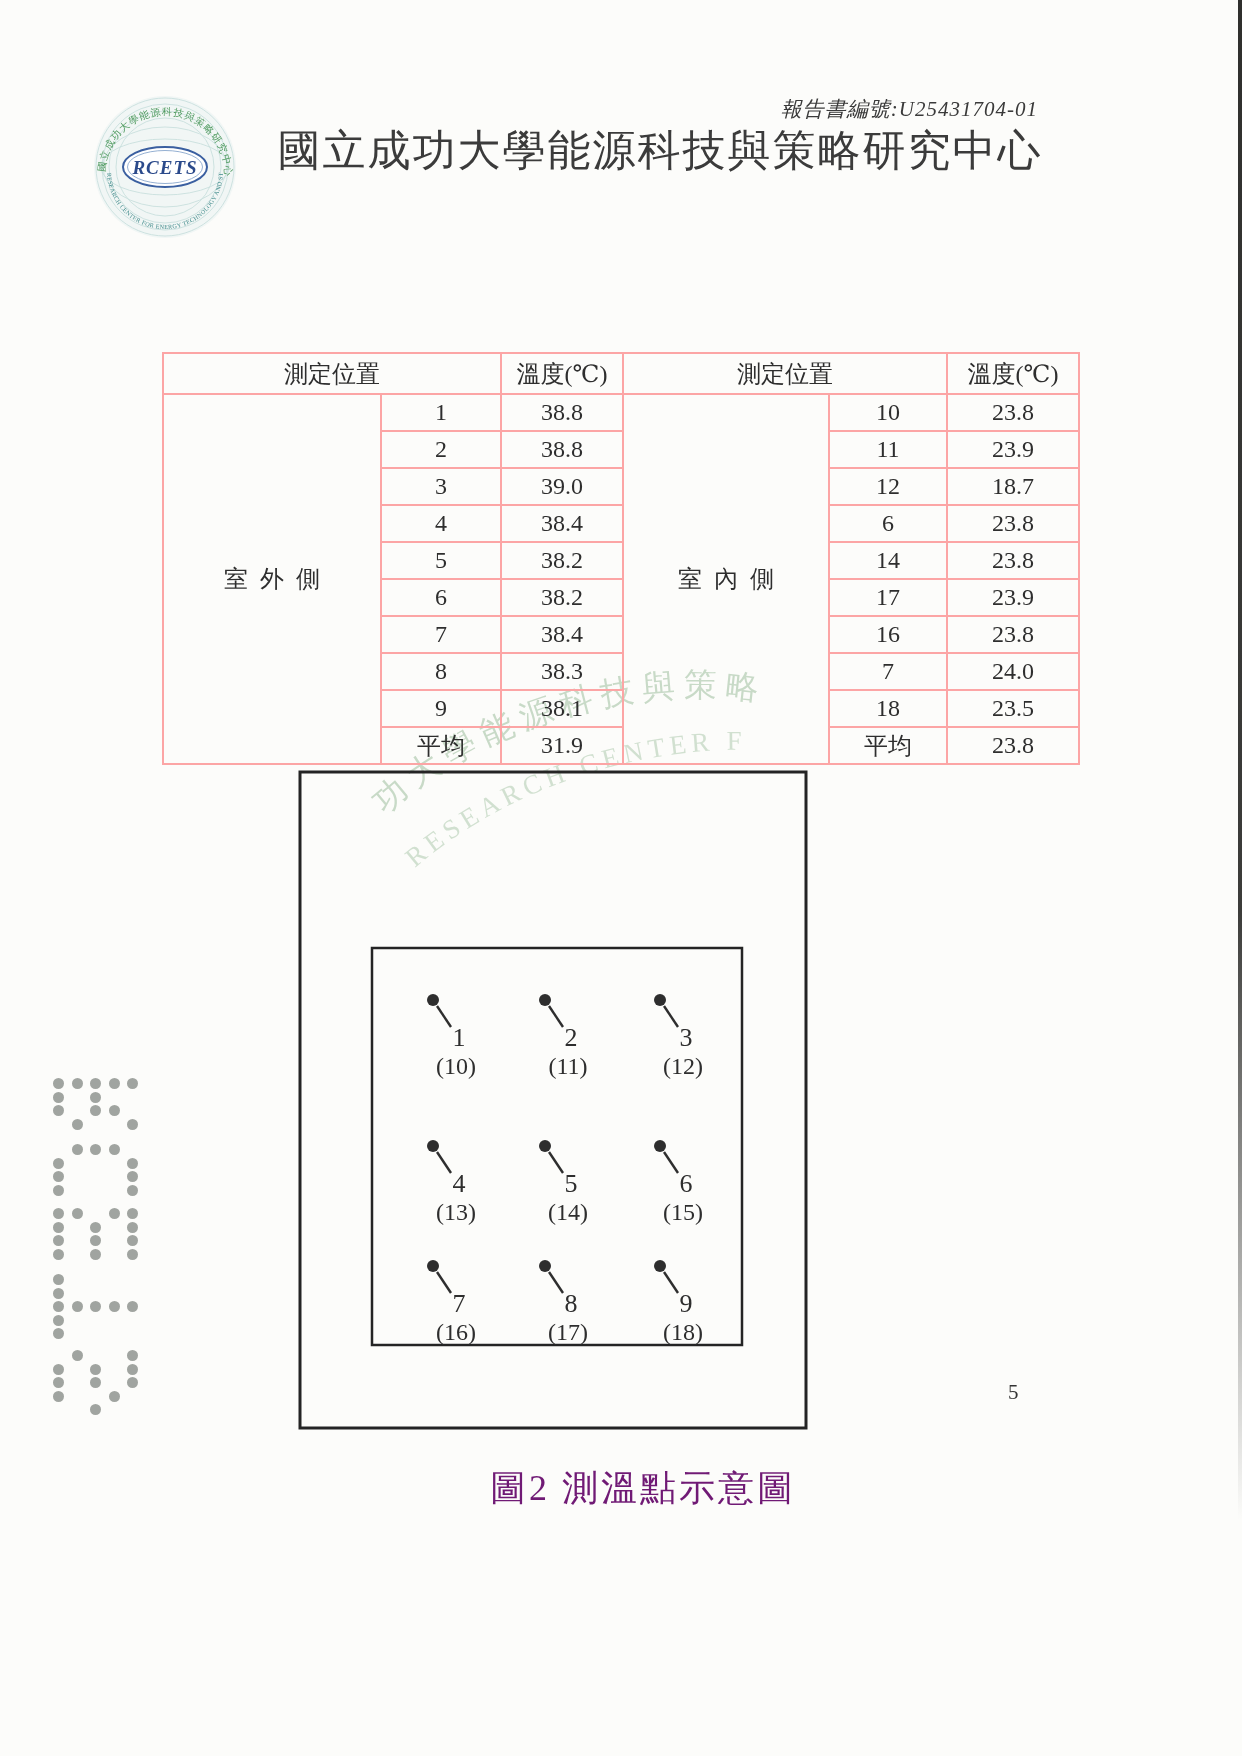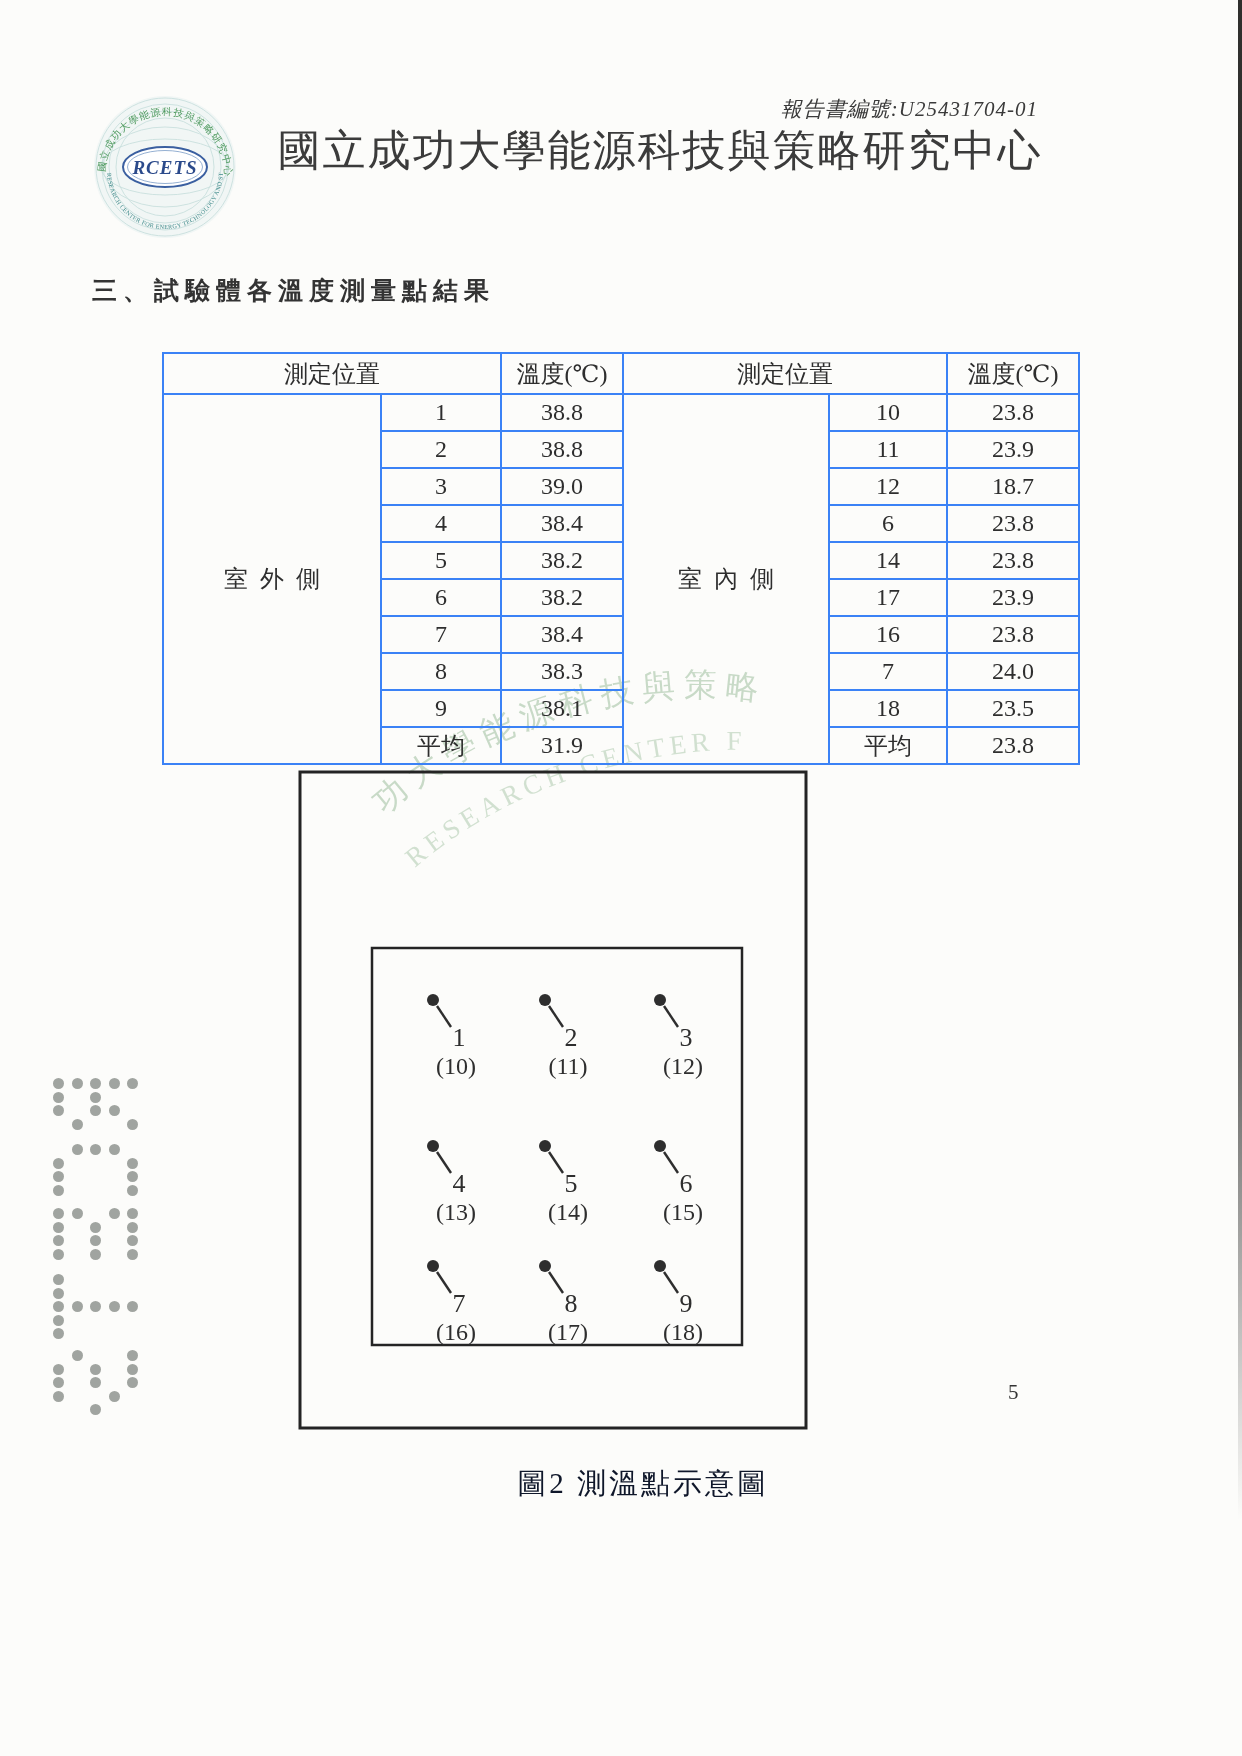--- a/index.html
+++ b/index.html
@@ -24,31 +24,31 @@
   .section-heading {
     position:absolute; left:92px; top:274px;
     font-size:25px; font-weight:700; letter-spacing:6px; color:#333;
   }
   .wm { position:absolute; left:0; top:0; pointer-events:none; }
   .data-table {
     position:absolute; left:162px; top:352px; width:916px;
     border-collapse:collapse; table-layout:fixed;
   }
   .data-table th, .data-table td {
-    border:2px solid #3b82f6; text-align:center; vertical-align:middle;
+    border:2px solid #fca5a5; text-align:center; vertical-align:middle;
     font-size:24px; font-weight:400; color:#2e2e2e; background:transparent;
   }
   .data-table th { height:41px; }
   .data-table td { height:37px; }
   .data-table td.group { letter-spacing:12px; text-indent:12px; font-size:24px; }
   .diagram { position:absolute; left:298px; top:770px; }
   .diagram text { font-family:"Liberation Serif","DejaVu Serif",serif; }
   .caption {
     position:absolute; left:470px; top:1464px; width:346px; text-align:center;
-    font-size:29px; letter-spacing:3px; color:#0f172a;
+    font-size:36px; letter-spacing:3px; color:#701a75;
   }
   .page-num { position:absolute; left:1008px; top:1380px; font-size:21px; color:#333; }
   .scan-marks { position:absolute; left:53px; top:1078px; width:100px; height:345px; }
   .mark-dot { position:absolute; width:11px; height:11px; border-radius:50%; background:#8f948f; opacity:.85; }
 </style>
 </head>
 <body>
 
 <div class="page">
 
@@ -88,21 +88,20 @@
     <ellipse cx="77" cy="79" rx="42" ry="20" fill="#ffffff" stroke="#3a5fa0" stroke-width="2"></ellipse>
     <ellipse cx="77" cy="79" rx="37.5" ry="16.5" fill="none" stroke="#7a9cc6" stroke-width="0.8"></ellipse>
     <text x="77" y="86" text-anchor="middle" font-size="19" font-style="italic" font-weight="bold" letter-spacing="1" fill="#2b4a8b">RCETS</text>
   </svg>
 
   <div class="report-no">報告書編號:U25431704-01</div>
   <div class="title-block">
     <div class="title-l1">國立成功大學能源科技與策略研究中心</div>
   </div>
 
-  <div class="section-heading">三、試驗體各溫度測量點結果</div>
 
   <table class="data-table">
     <colgroup>
       <col style="width:218px">
         <col style="width:120px">
         <col style="width:122px">
       <col style="width:206px">
         <col style="width:118px">
         <col style="width:132px">
     </colgroup>

